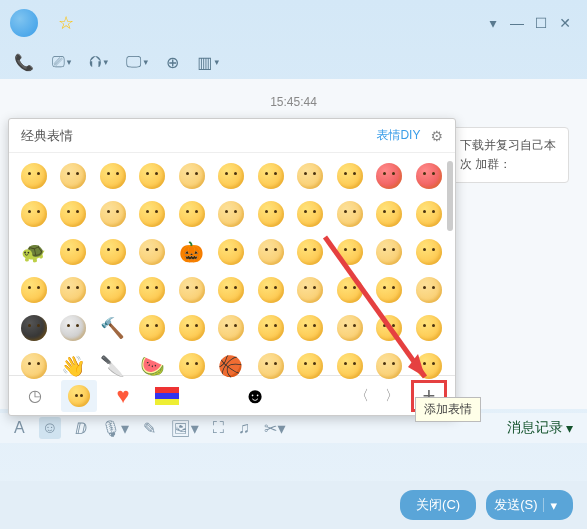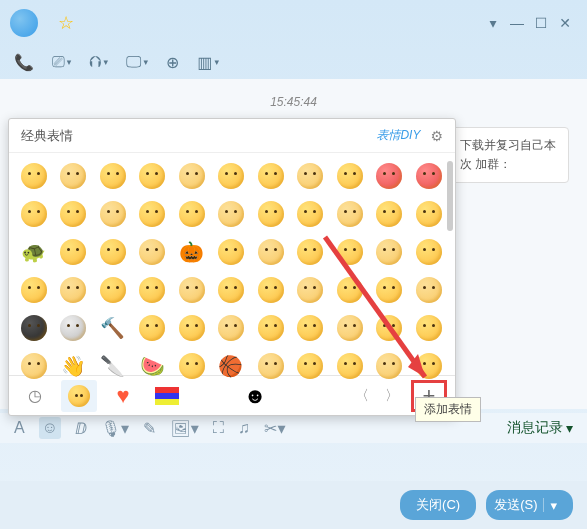--- a/index.html
+++ b/index.html
@@ -9,38 +9,38 @@
 .titlebar .avatar { width: 28px; height: 28px; border-radius: 50%; background: radial-gradient(circle at 35% 35%, #7fc4f0, #3a9de8); margin-right: 20px; }
 .titlebar .star { color: #ffc107; font-size: 18px; }
 .titlebar .spacer { flex: 1; }
 .titlebar .win-btn { width: 24px; text-align: center; color: #5a7a8f; font-size: 14px; cursor: pointer; }
 
 .toolbar1 { height: 34px; display: flex; align-items: center; gap: 18px; padding: 0 14px; }
 .toolbar1 .tbtn { color: #5a7a8f; font-size: 16px; cursor: pointer; display: flex; align-items: center; }
 .toolbar1 .tbtn .caret { font-size: 9px; margin-left: 2px; }
 
 .chat-area { position: absolute; top: 79px; bottom: 120px; left: 0; right: 0; background: #f5f8fb; }
-.timestamp { text-align: center; color: #888; font-size: 12px; padding: 16px 0 8px; font-style: italic; }
+.timestamp { text-align: center; color: #888; font-size: 12px; padding: 16px 0 8px; }
 .msg { position: absolute; right: 18px; top: 48px; max-width: 120px; background: #fff; border: 1px solid #ddd; border-radius: 4px; padding: 8px 10px; font-size: 12px; color: #555; line-height: 1.6; }
 
 .input-toolbar { position: absolute; bottom: 86px; left: 0; right: 0; height: 30px; display: flex; align-items: center; padding: 0 14px; gap: 14px; background: #eef5fb; }
 .input-toolbar .ibtn { color: #7d94a6; font-size: 16px; cursor: pointer; }
 .input-toolbar .ibtn.active { background: #d0e3f0; border-radius: 3px; padding: 2px 3px; }
 .input-toolbar .right { margin-left: auto; font-size: 14px; color: #14532d; cursor: pointer; display: flex; align-items: center; gap: 3px; }
 
 .footer { position: absolute; bottom: 0; left: 0; right: 0; height: 48px; display: flex; align-items: center; justify-content: flex-end; padding: 0 14px; gap: 10px; background: #e3eef7; }
 .footer .btn { padding: 6px 16px; border-radius: 13px; font-size: 13px; cursor: pointer; border: none; }
 .footer .btn.close { background: #5aa5d8; color: #fff; }
 .footer .btn.send { background: #5aa5d8; color: #fff; display: flex; align-items: center; gap: 6px; padding-left: 8px; }
 .footer .btn.send .divider { width: 1px; height: 14px; background: rgba(255,255,255,0.4); }
 
 .emoji-panel { position: absolute; left: 8px; top: 118px; width: 448px; background: #fff; border: 1px solid #ccc; border-radius: 3px; box-shadow: 0 3px 12px rgba(0,0,0,0.2); z-index: 50; }
 .emoji-panel .header { height: 34px; display: flex; align-items: center; padding: 0 12px; font-size: 13px; color: #555; border-bottom: 1px solid #eee; }
 .emoji-panel .header .spacer { flex: 1; }
-.emoji-panel .header .diy { color: #3a9de8; font-size: 12px; cursor: pointer; margin-right: 10px; font-style: italic; }
+.emoji-panel .header .diy { color: #3a9de8; font-size: 12px; cursor: pointer; margin-right: 10px; }
 .emoji-panel .header .gear { color: #888; font-size: 14px; cursor: pointer; }
 
 .emoji-grid { padding: 6px 8px; display: grid; grid-template-columns: repeat(11, 1fr); gap: 4px; max-height: 222px; position: relative; }
 .emoji-grid .cell { width: 34px; height: 34px; display: flex; align-items: center; justify-content: center; cursor: pointer; }
 .face { width: 26px; height: 26px; border-radius: 50%; background: radial-gradient(circle at 35% 30%, #ffe27a, #fdbd3e); position: relative; box-shadow: inset -2px -2px 3px rgba(200,130,0,0.3); }
 .face::before, .face::after { content: ""; position: absolute; width: 3px; height: 3px; background: #4a3210; border-radius: 50%; top: 9px; }
 .face::before { left: 7px; }
 .face::after { right: 7px; }
 .face.variant2 { background: radial-gradient(circle at 35% 30%, #fce099, #f9c862); }
 .face.red { background: radial-gradient(circle at 35% 30%, #ff8a8a, #e84a4a); }

